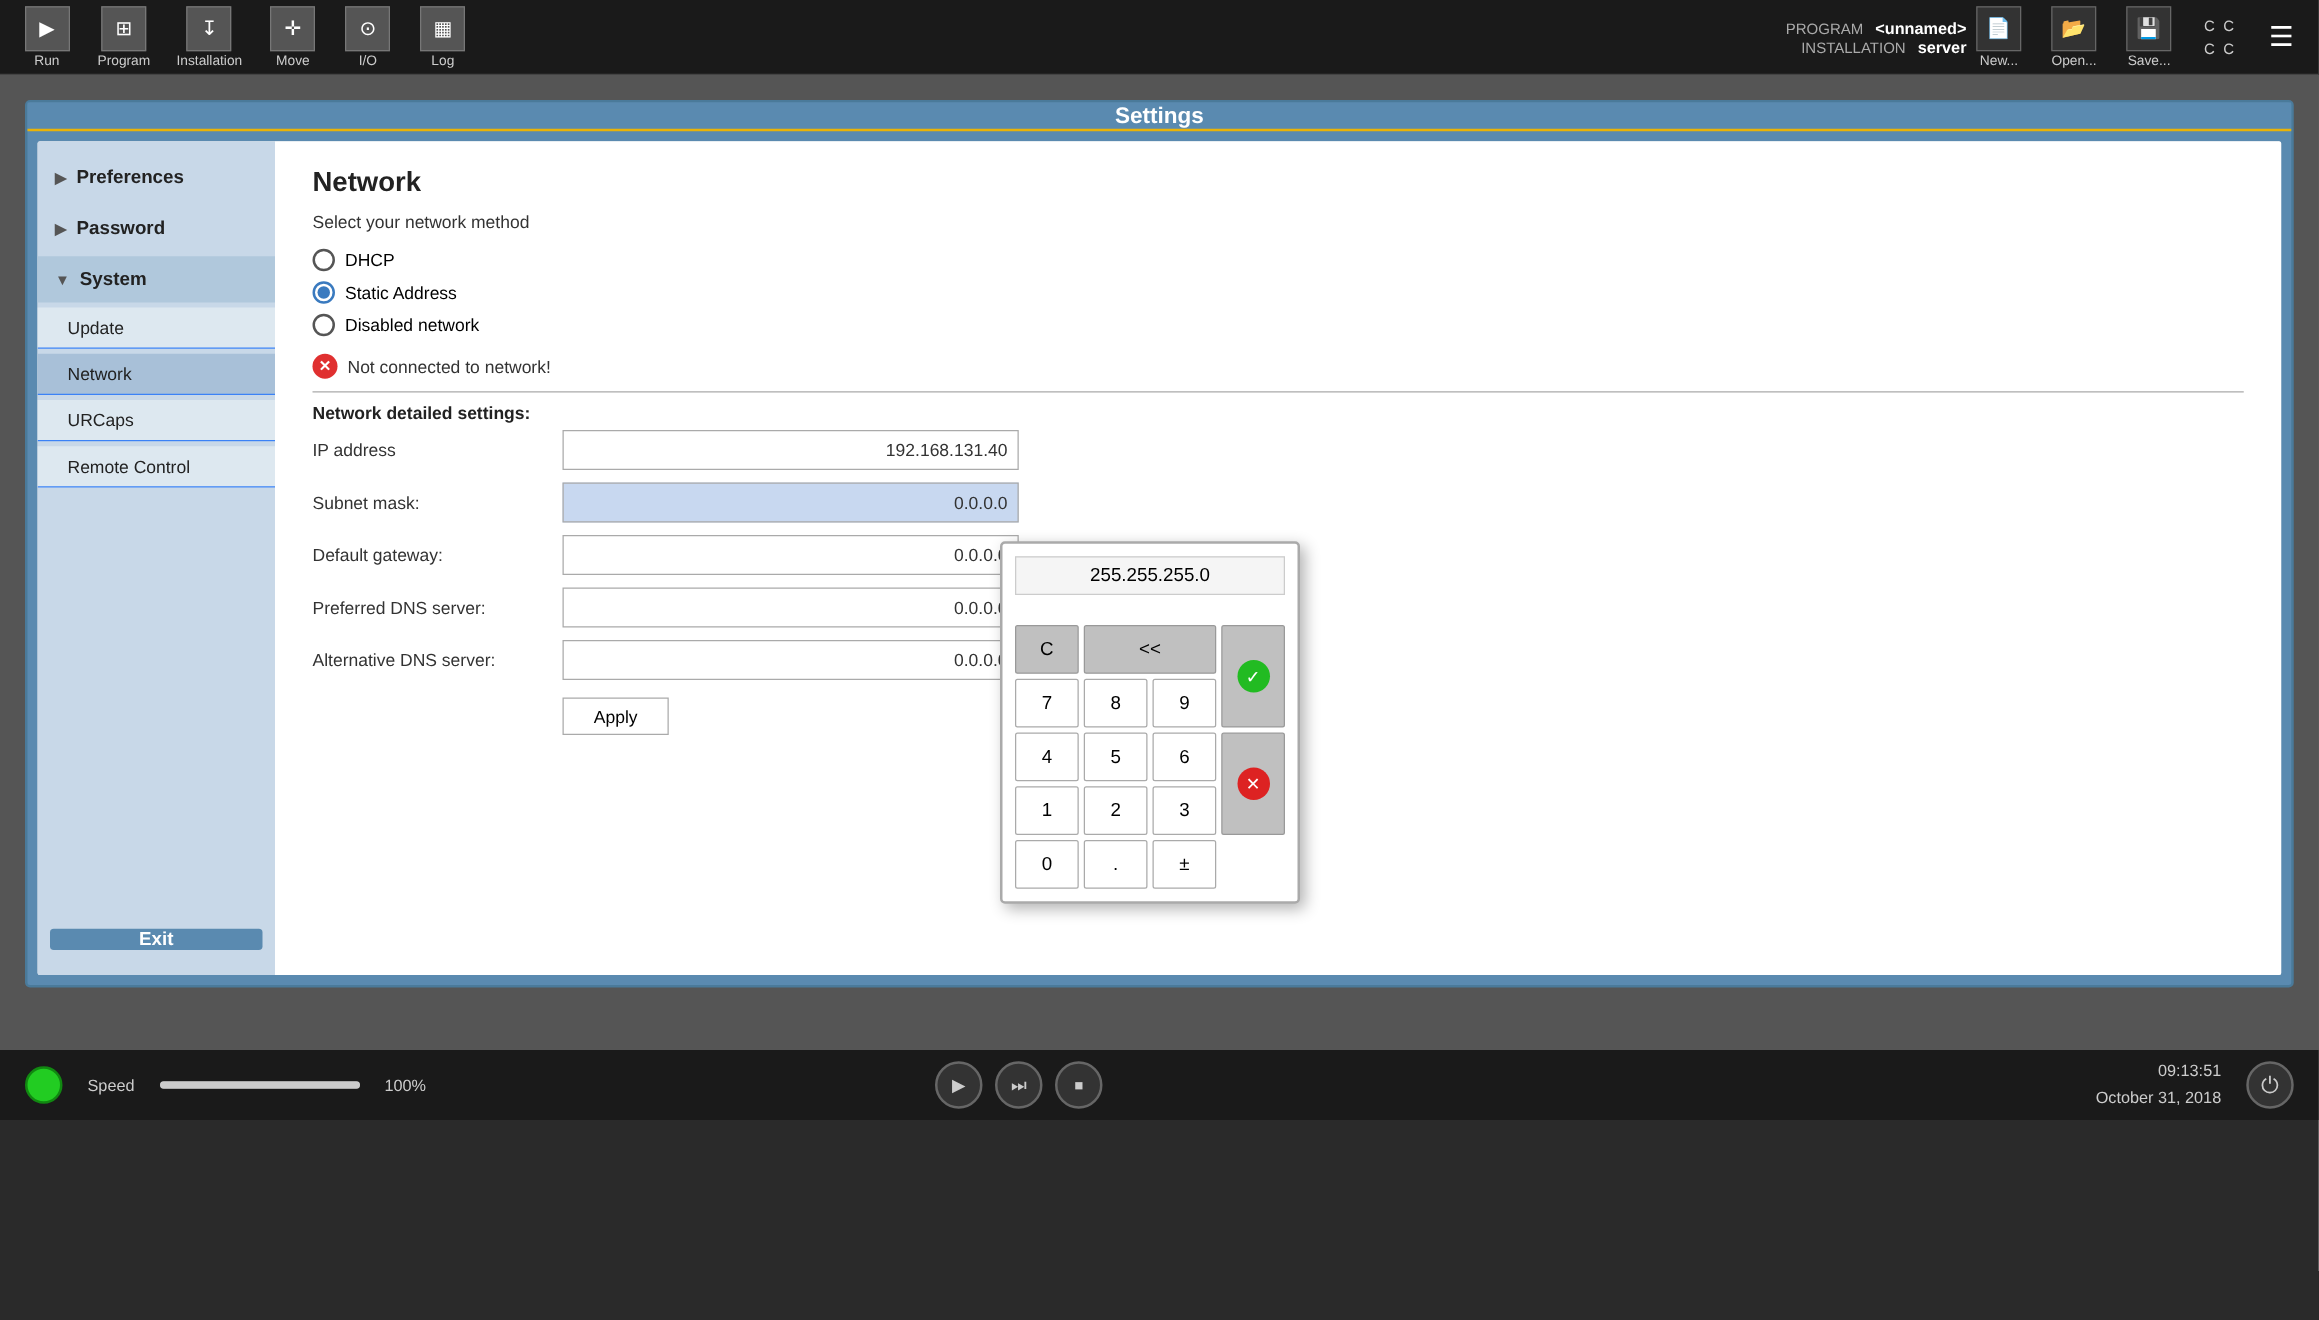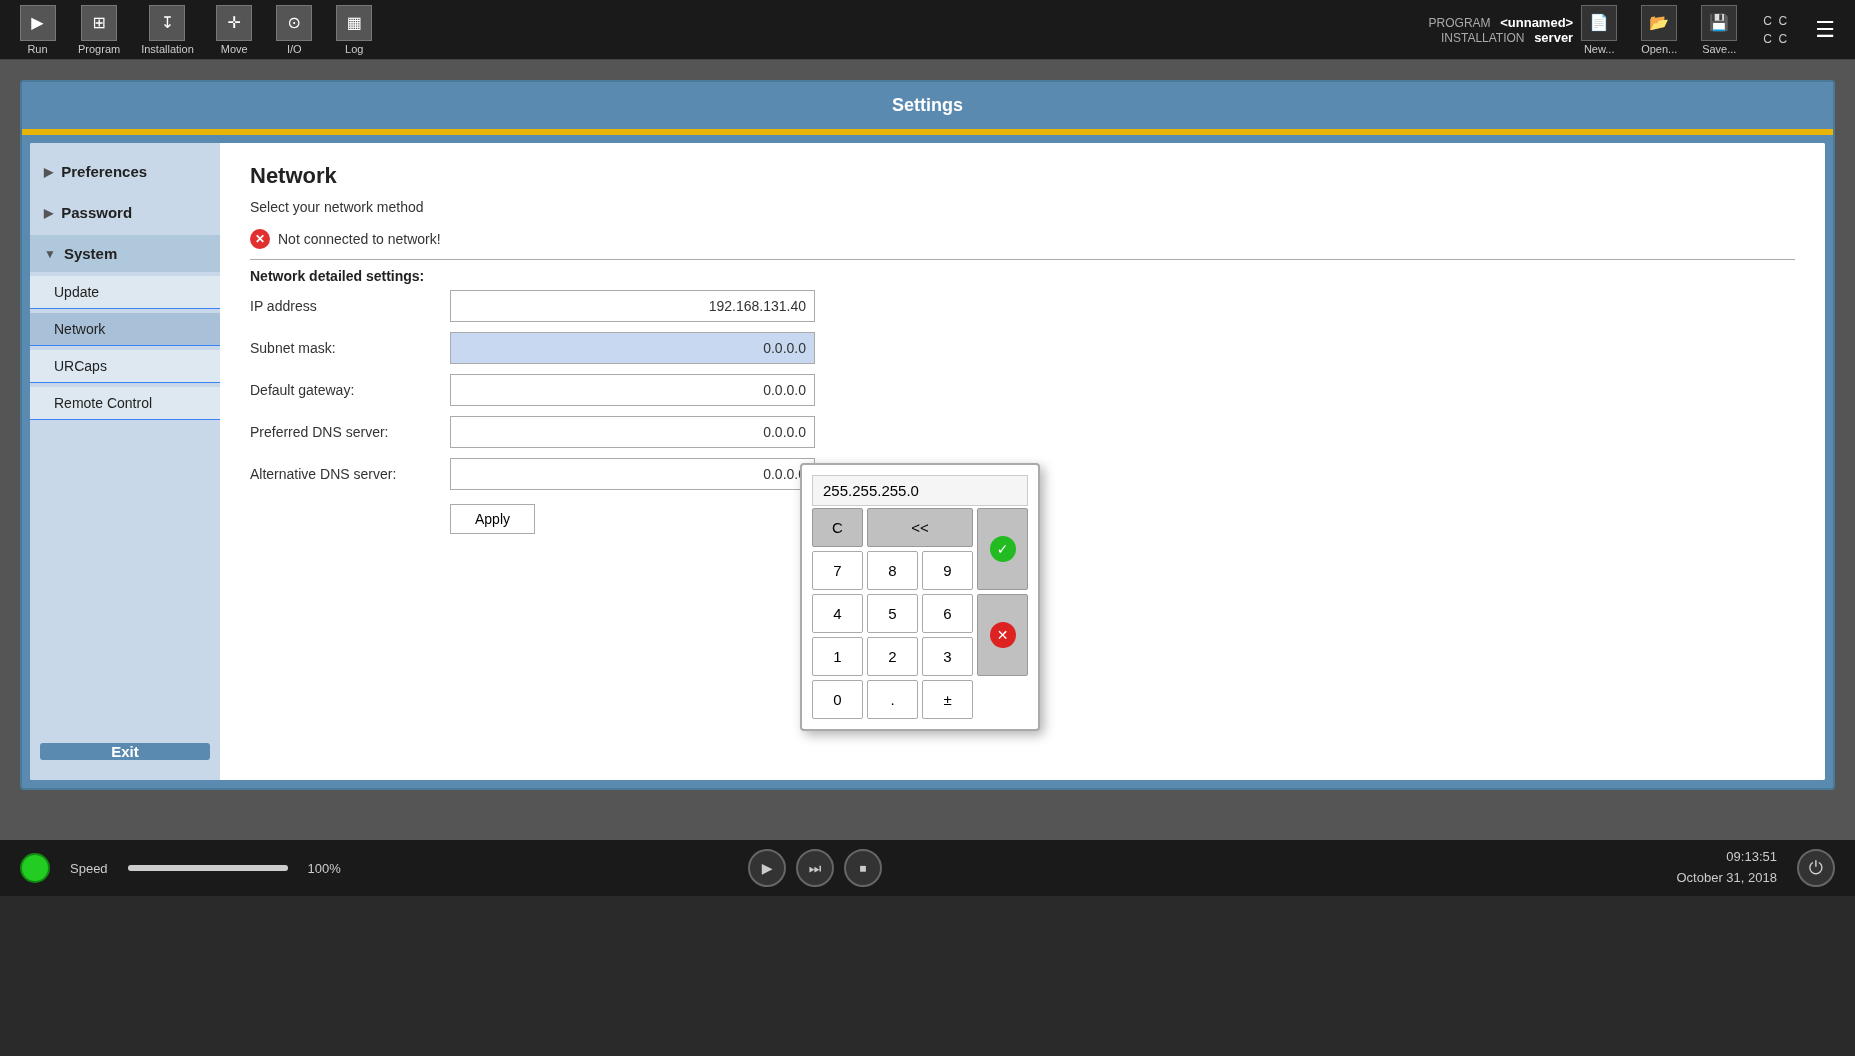--- a/index.html
+++ b/index.html
@@ -104,23 +104,23 @@
       border-radius: 4px;
       height: 710px;
       display: flex;
       flex-direction: column;
     }
     .settings-title {
       background: #5a8ab0;
       text-align: center;
       color: #fff;
       font-size: 18px;
-      padding: 13px;
+      padding: 0;
       font-weight: bold;
-      border-bottom: 6px solid #eab308;
+      border-bottom: 2px solid #eab308;
     }
     .settings-body {
       display: flex;
       flex: 1;
       background: #f0f0f0;
       margin: 8px;
       border-radius: 2px;
       overflow: hidden;
     }
 
@@ -296,24 +296,24 @@
       border: 2px solid #aaa;
       border-radius: 4px;
       padding: 10px;
       width: 240px;
       z-index: 100;
       box-shadow: 4px 4px 12px rgba(0,0,0,0.3);
     }
     .numpad-display {
       background: #f5f5f5;
       border: 1px solid #ccc;
-      text-align: left;
+      text-align: center;
       padding: 6px 10px;
       font-size: 15px;
-      margin-bottom: 2px;
+      margin-bottom: 24px;
       width: 100%;
     }
     .numpad-grid {
       display: grid;
       grid-template-columns: repeat(4, 1fr);
       gap: 4px;
     }
     .numpad-btn {
       background: #fff;
       border: 1px solid #aaa;
@@ -537,20 +537,34 @@
         </div>
         <div class="sidebar-exit">
           <span>Exit</span>
         </div>
       </div>
 
       <div class="content">
         <h2>Network</h2>
         <div class="subtitle">Select your network method</div>
 
+        <div class="radio-group">
+          <div class="radio-item">
+            <div class="radio-circle"></div>
+            <span>DHCP</span>
+          </div>
+          <div class="radio-item">
+            <div class="radio-circle selected"></div>
+            <span>Static Address</span>
+          </div>
+          <div class="radio-item">
+            <div class="radio-circle"></div>
+            <span>Disabled network</span>
+          </div>
+        </div>
 
         <div class="error-msg">
           <div class="error-icon">✕</div>
           <span>Not connected to network!</span>
         </div>
 
         <div class="divider"></div>
         <div class="network-settings-label">Network detailed settings:</div>
 
         <div class="field-row">

